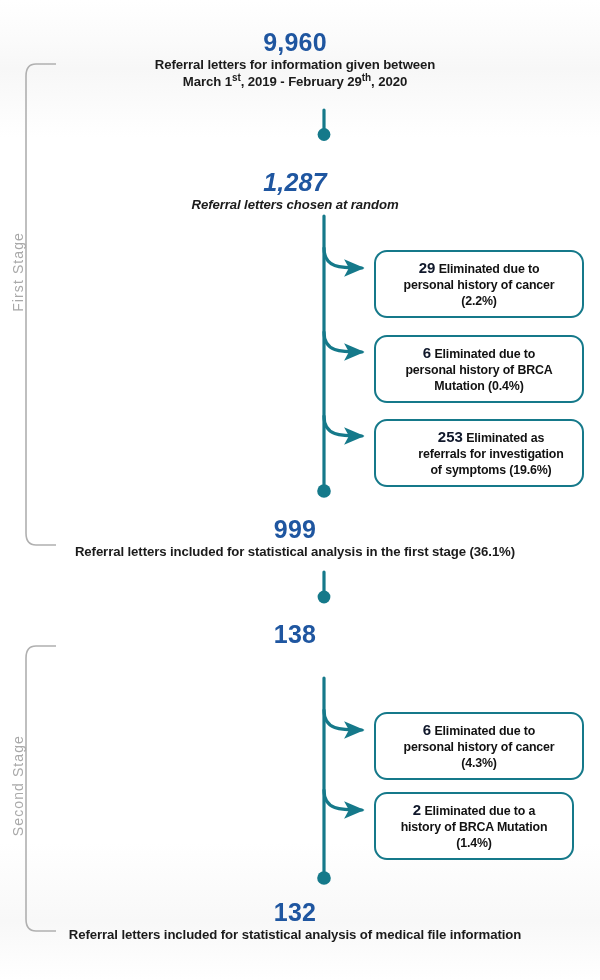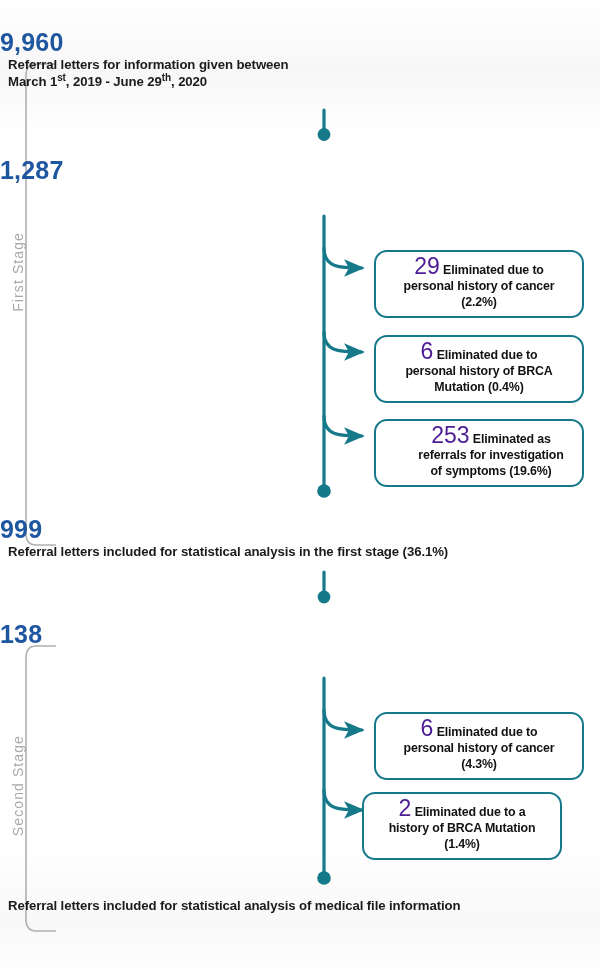--- a/index.html
+++ b/index.html
@@ -33,20 +33,21 @@
     left: 0;
     top: 0;
     width: 600px;
     height: 980px;
     pointer-events: none;
   }
 
   
   .node {
     position: absolute;
+    text-align: center;
     width: 590px;
     left: 0;
   }
   .node .num {
     color: #1f56a0;
     font-weight: bold;
     font-size: 25px;
     line-height: 29px;
     letter-spacing: 0.2px;
   }
@@ -78,23 +79,23 @@
     padding: 2px 7px;
   }
   .exbox .inner {
     color: #121212;
     font-size: 12.4px;
     line-height: 16px;
     font-weight: bold;
     letter-spacing: -0.15px;
   }
   .exbox .bignum {
-    font-size: 23px;
-    font-weight: normal;
-    color: #4c1d95;
+    font-size: 15px;
+    font-weight: bold;
+    color: #0f172a;
     letter-spacing: 0px;
   }
 
   
   .stage-label {
     position: absolute;
     color: #a9a9a9;
     font-size: 14px;
     letter-spacing: 1.1px;
     writing-mode: vertical-rl;
@@ -145,26 +146,27 @@
     <path d="M56,646 L36,646 Q26,646 26,658 L26,919 Q26,931 36,931 L56,931" fill="none" stroke="#b0b0b0" stroke-width="1.6"></path>
   </svg>
 
   <div class="stage-label" style="left:10px; top:232px;">First Stage</div>
   <div class="stage-label" style="left:10px; top:735px;">Second Stage</div>
 
   <div class="node" style="top:28px;">
     <div class="num">9,960</div>
     <div class="desc">
       <div>Referral letters for information given between</div>
-      <div><span>March 1</span><sup>st</sup><span>, 2019 - June 29</span><sup>th</sup><span>, 2020</span></div>
-    </div>
-  </div>
-
-  <div class="node" style="top:156px;">
+      <div><span>March 1</span><sup>st</sup><span>, 2019 - February 29</span><sup>th</sup><span>, 2020</span></div>
+    </div>
+  </div>
+
+  <div class="node" style="top:168px;font-style:italic;">
     <div class="num">1,287</div>
+    <div class="desc">Referral letters chosen at random</div>
   </div>
 
   <div class="exbox" style="left:374px; top:250px; width:210px; height:68px;">
     <div class="inner">
       <div><span class="bignum">29</span>
         <span>Eliminated due to</span></div>
       <div>personal history of cancer</div>
       <div>(2.2%)</div>
     </div>
   </div>
@@ -198,26 +200,27 @@
 
   <div class="exbox" style="left:374px; top:712px; width:210px; height:68px;">
     <div class="inner">
       <div><span class="bignum">6</span>
         <span>Eliminated due to</span></div>
       <div>personal history of cancer</div>
       <div>(4.3%)</div>
     </div>
   </div>
 
-  <div class="exbox" style="left:362px; top:792px; width:200px; height:68px;">
+  <div class="exbox" style="left:374px; top:792px; width:200px; height:68px;">
     <div class="inner">
       <div><span class="bignum">2</span>
         <span>Eliminated due to a</span></div>
       <div>history of BRCA Mutation</div>
       <div>(1.4%)</div>
     </div>
   </div>
 
   <div class="node" style="top:898px;">
+    <div class="num">132</div>
     <div class="desc">Referral letters included for statistical analysis of medical file information</div>
   </div>
 
 </div>
 
 </body></html>

